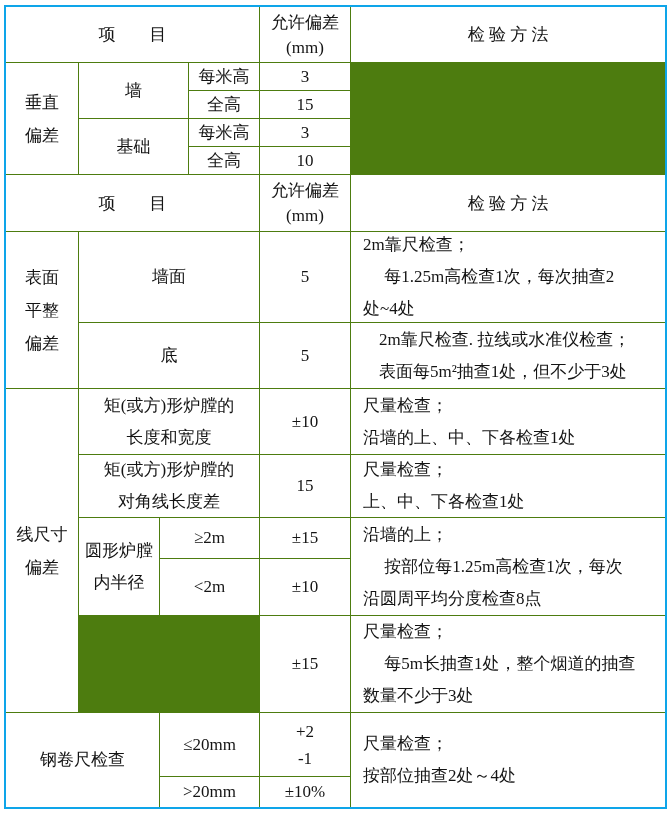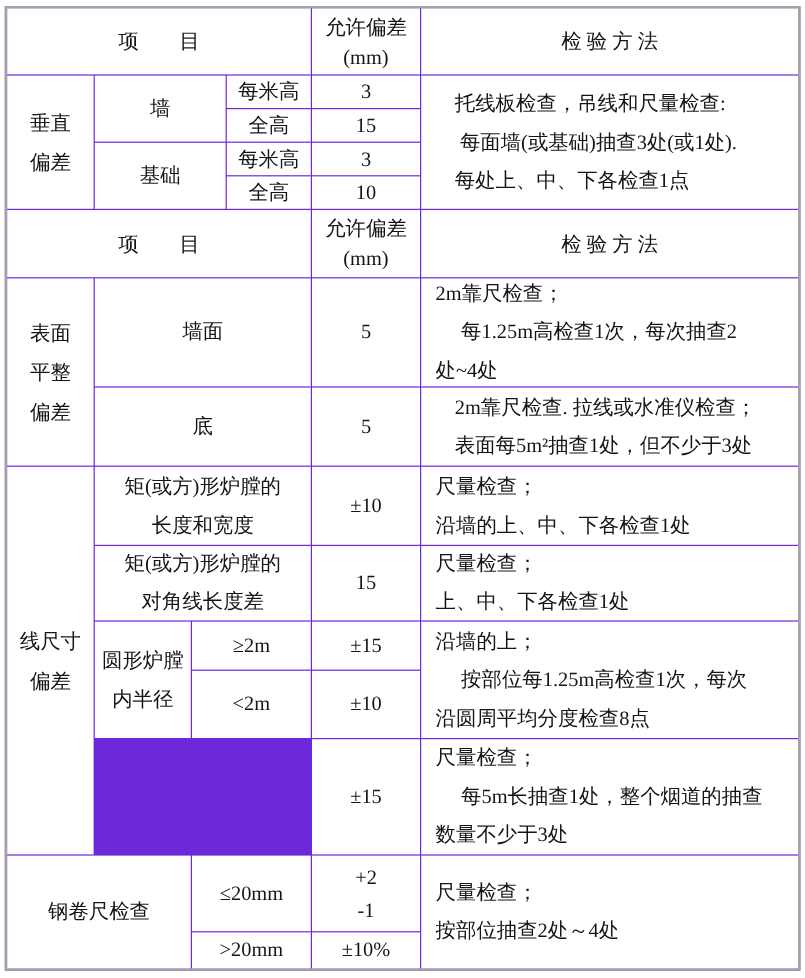--- a/index.html
+++ b/index.html
@@ -8,22 +8,22 @@
     background: #ffffff;
     font-family: "Liberation Serif", "DejaVu Serif", serif;
     color: #141414;
   }
   .spec-table {
     margin: 5px 0 0 4px;
     display: grid;
     grid-template-columns: 72px 80px 28px 70px 90px 314px;
     grid-template-rows: 55px 27px 27px 27px 27px 56px 90px 65px 65px 62px 40px 56px 96px 63px 30px;
     gap: 1px;
-    background: #6d28d9;            
-    border: 2px solid #a3a3a3;      
+    background: #4d7c0f;            
+    border: 2px solid #0ea5e9;      
     width: max-content;
   }
   .cell {
     background: #ffffff;
     display: flex;
     align-items: center;
     justify-content: center;
     text-align: center;
     font-size: 17px;
     white-space: pre-wrap;
@@ -111,23 +111,20 @@
   <div class="cell s1-wall">墙</div>
   <div class="cell s1-found">基础</div>
   <div class="cell s1-sub0">每米高</div>
   <div class="cell s1-val0">3</div>
   <div class="cell s1-sub1">全高</div>
   <div class="cell s1-val1">15</div>
   <div class="cell s1-sub2">每米高</div>
   <div class="cell s1-val2">3</div>
   <div class="cell s1-sub3">全高</div>
   <div class="cell s1-val3">10</div>
-  <div class="cell method pad-lg s1-method">托线板检查，吊线和尺量检查:
- 每面墙(或基础)抽查3处(或1处).
-每处上、中、下各检查1点</div>
 
   <div class="cell hdr h2-item">项　　目</div>
   <div class="cell hdr h2-dev">允许偏差
 (mm)</div>
   <div class="cell hdr h2-method">检 验 方 法</div>
 
   <div class="cell cat s2-cat">表面
 平整
 偏差</div>
   <div class="cell s2-r0-item">墙面</div>

